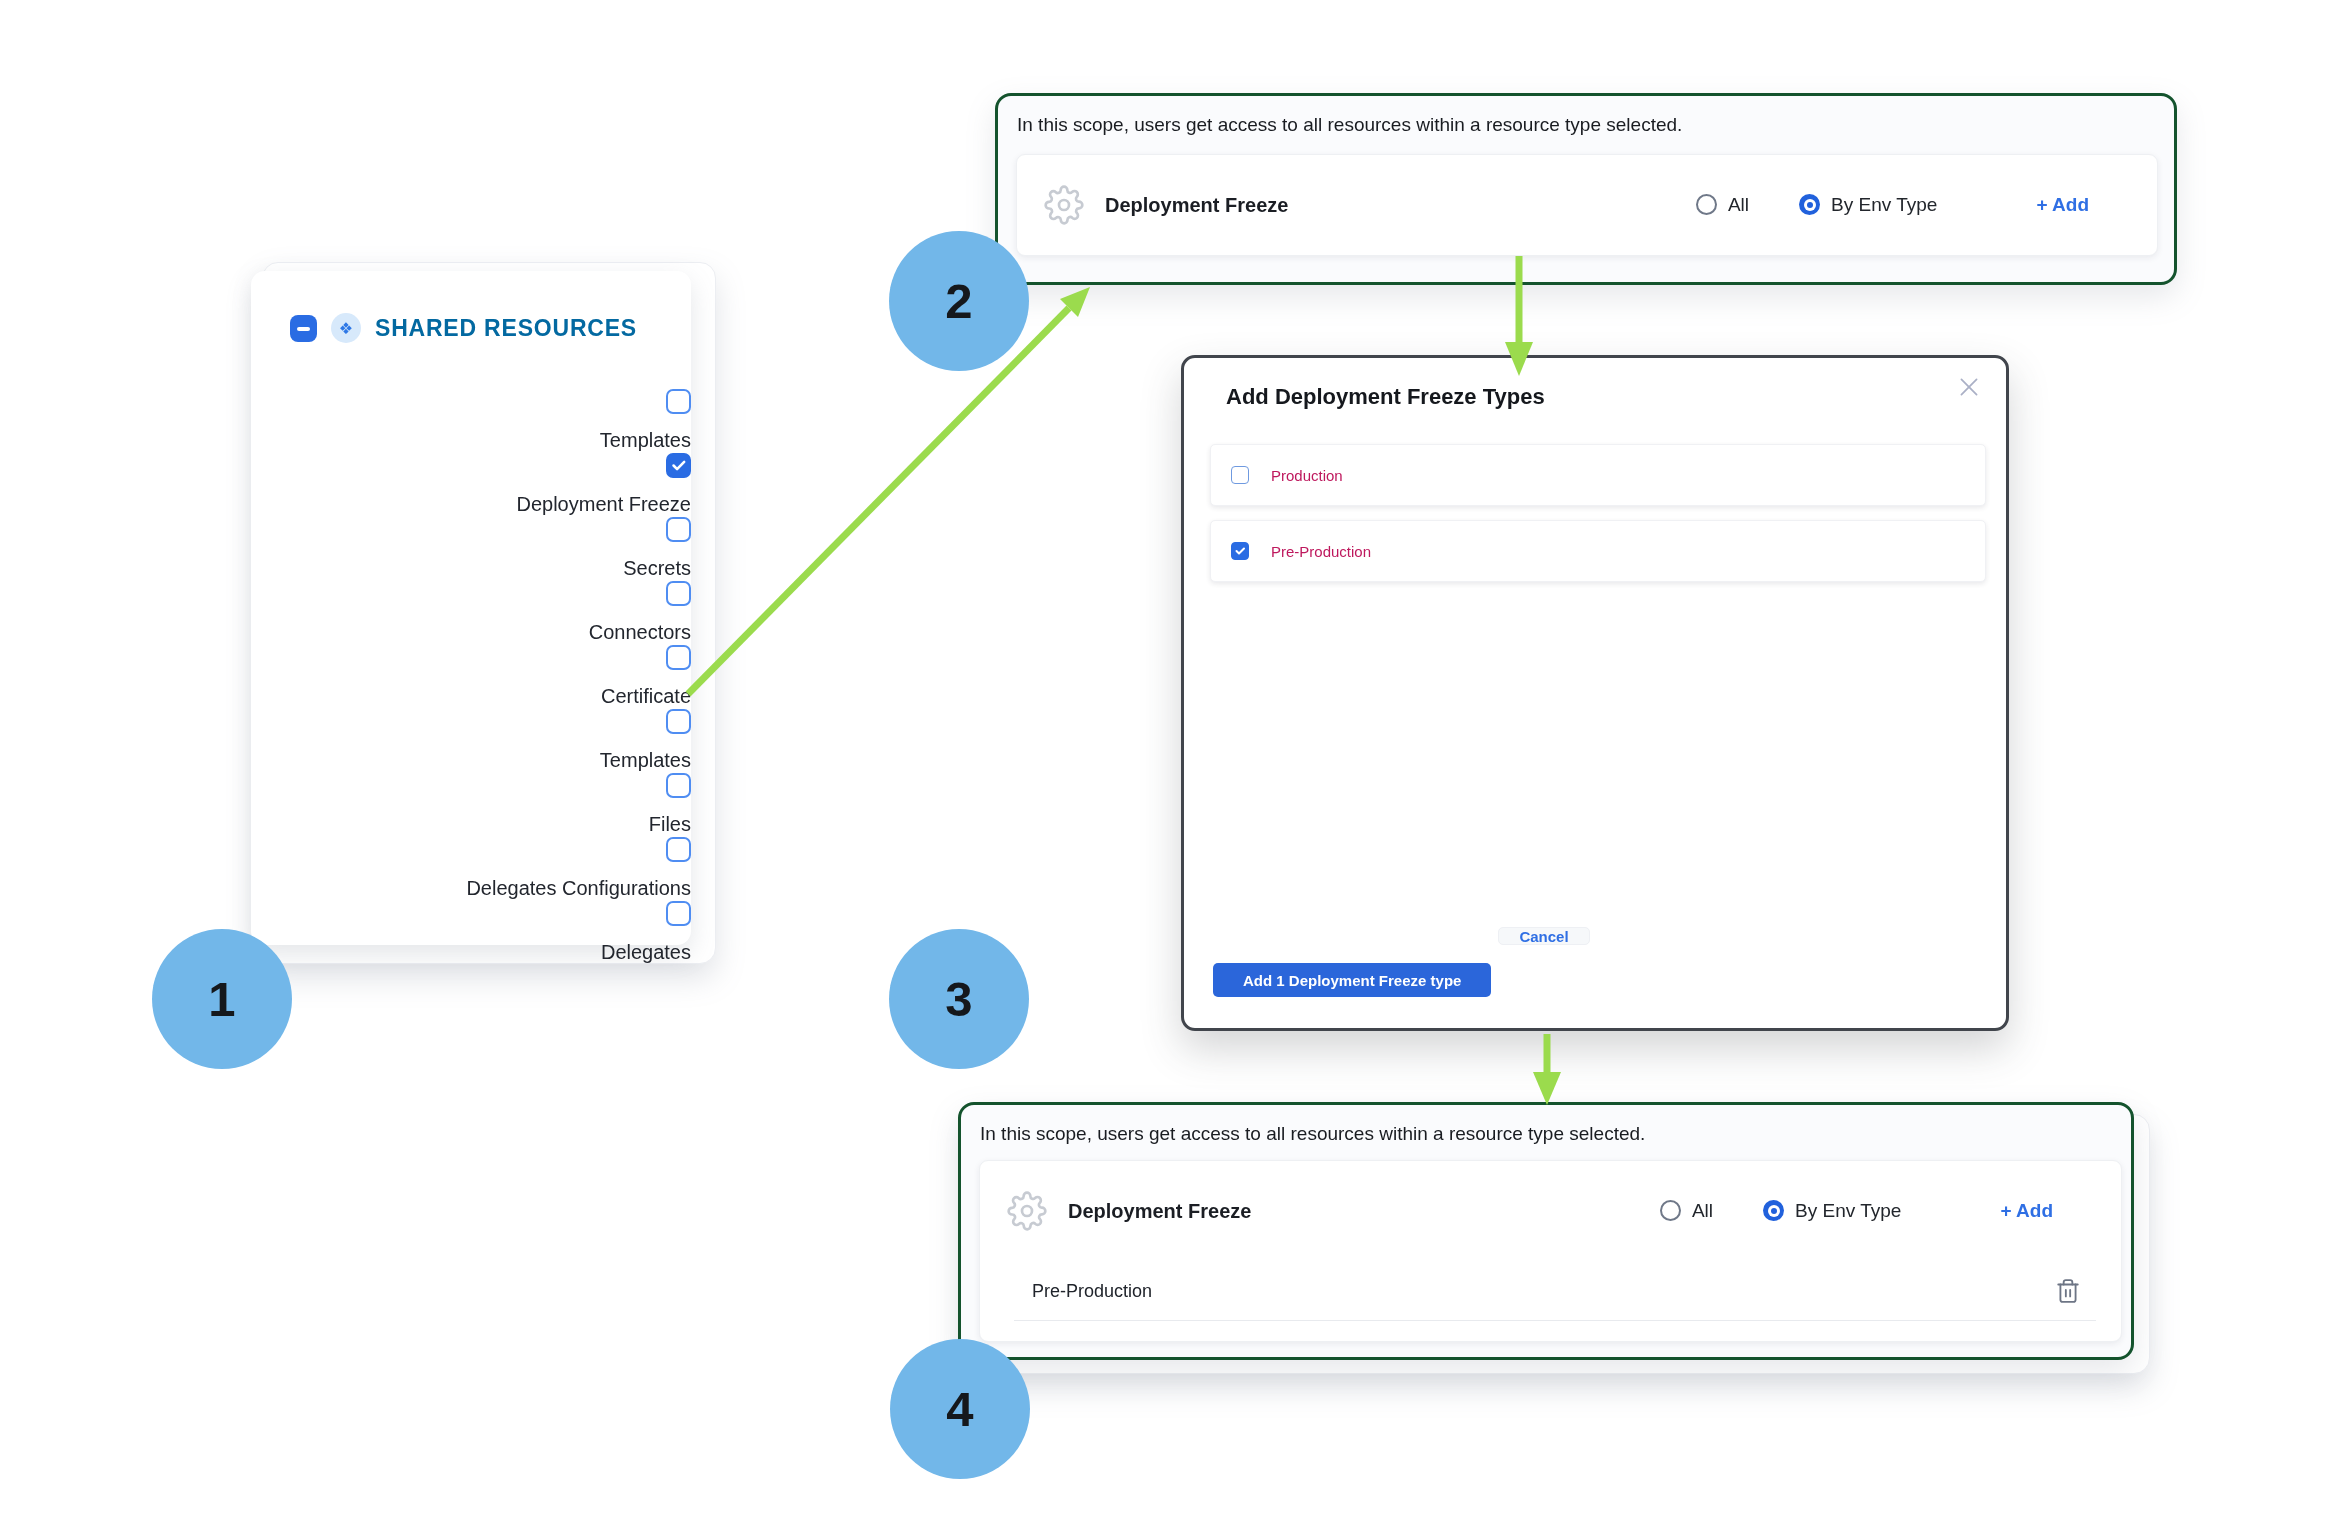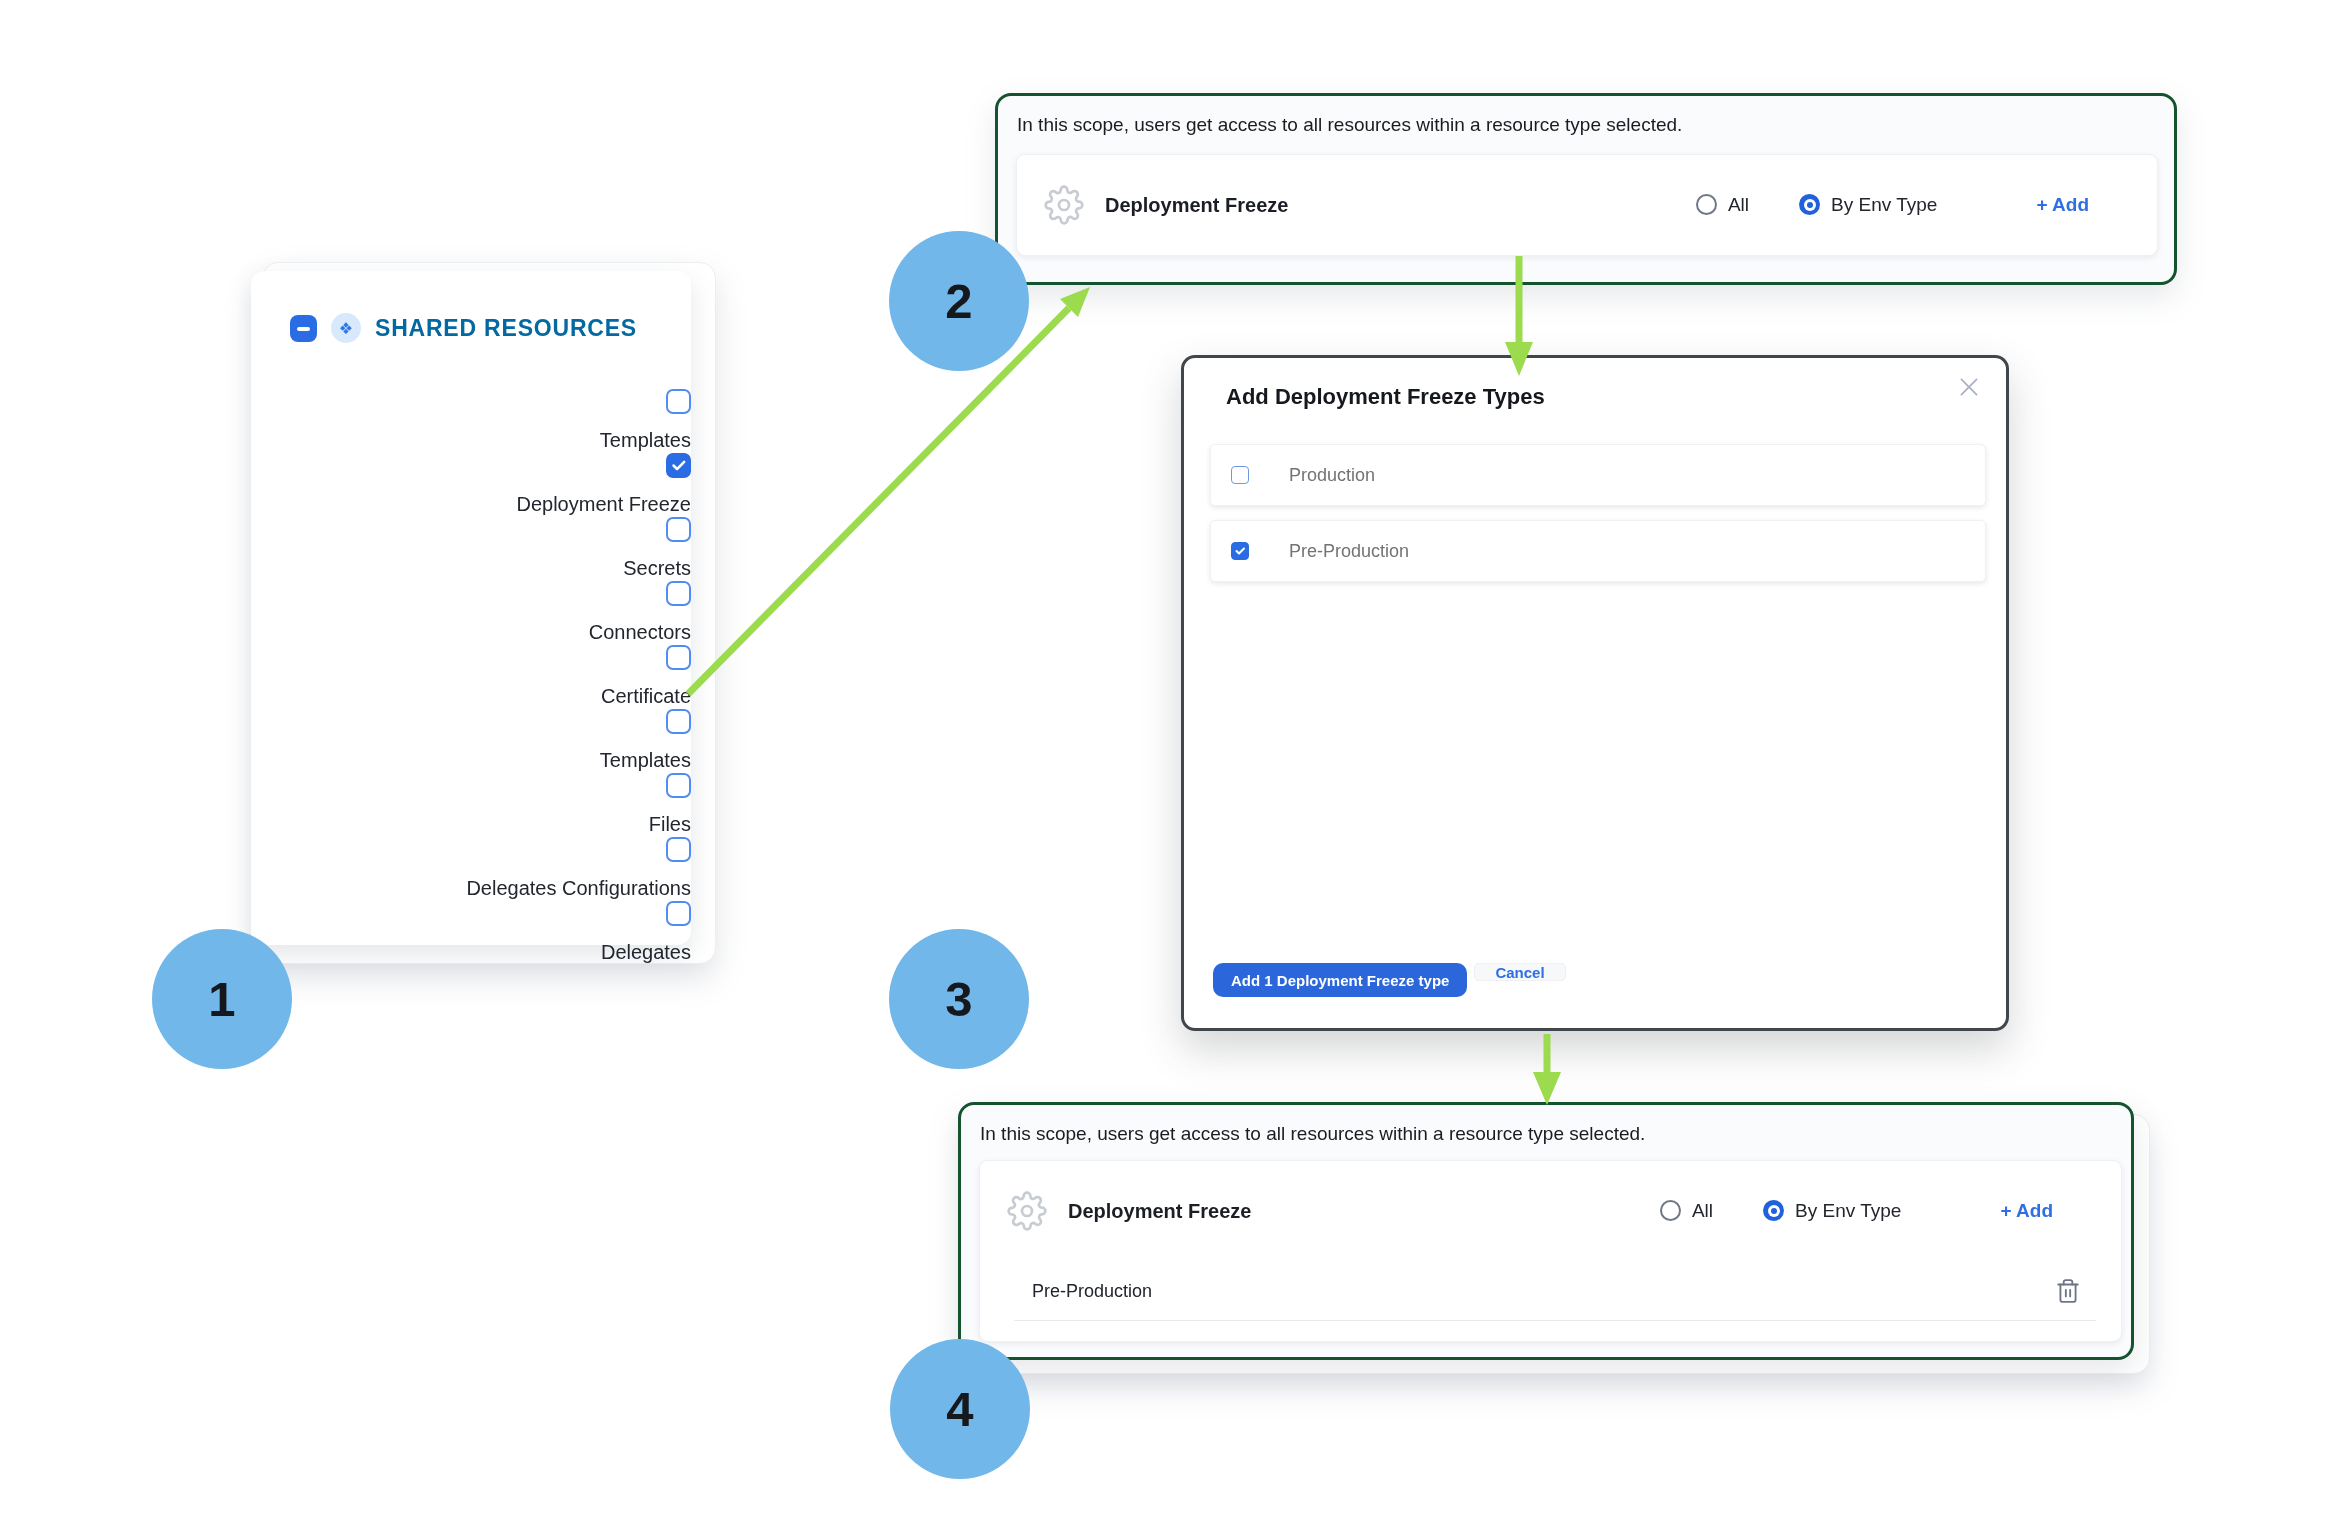--- a/index.html
+++ b/index.html
@@ -90,26 +90,27 @@
   .modal-row {
     height:60px; background:#fff; border:1px solid #f0f1f4; border-radius:5px;
     box-shadow:0 2px 5px rgba(40,41,61,.10); display:flex; align-items:center;
     padding-left:20px; cursor:pointer;
   }
   .cb-sm {
     width:18px; height:18px; border:1.8px solid #6f9ae0; border-radius:4px; background:#fff;
     box-sizing:border-box; flex:0 0 auto; display:flex; align-items:center; justify-content:center;
   }
   .cb-sm.checked { background:#2a6ce3; border-color:#2a6ce3; }
-  .modal-row-label { margin-left:40px; font-size:18px; color:#737373; }
+  .modal-row-label { margin-left:22px; font-size:15px; color:#be185d; }
   .modal-actions { position:absolute; left:29px; bottom:31px; display:flex; gap:7px; }
   .btn-primary {
-    height:34px; padding:0 18px; background:#2b66da; border:none; border-radius:10px;
+    height:34px; padding:0 30px; background:#2b66da; border:none; border-radius:5px;
     color:#ffffff; font-weight:700; font-size:15px; display:flex; align-items:center; cursor:pointer;
     font-family:inherit;
+    margin-top:36px;
   }
   .btn-secondary {
     height:18px; padding:0 20px; background:#f6f8fa; border:1px solid #eef0f4; border-radius:5px;
     color:#2f6fe4; font-weight:700; font-size:15px; display:flex; align-items:center; cursor:pointer;
     font-family:inherit;
   }
 
   
   .arrow { position:absolute; z-index:10; pointer-events:none; }
 </style>

